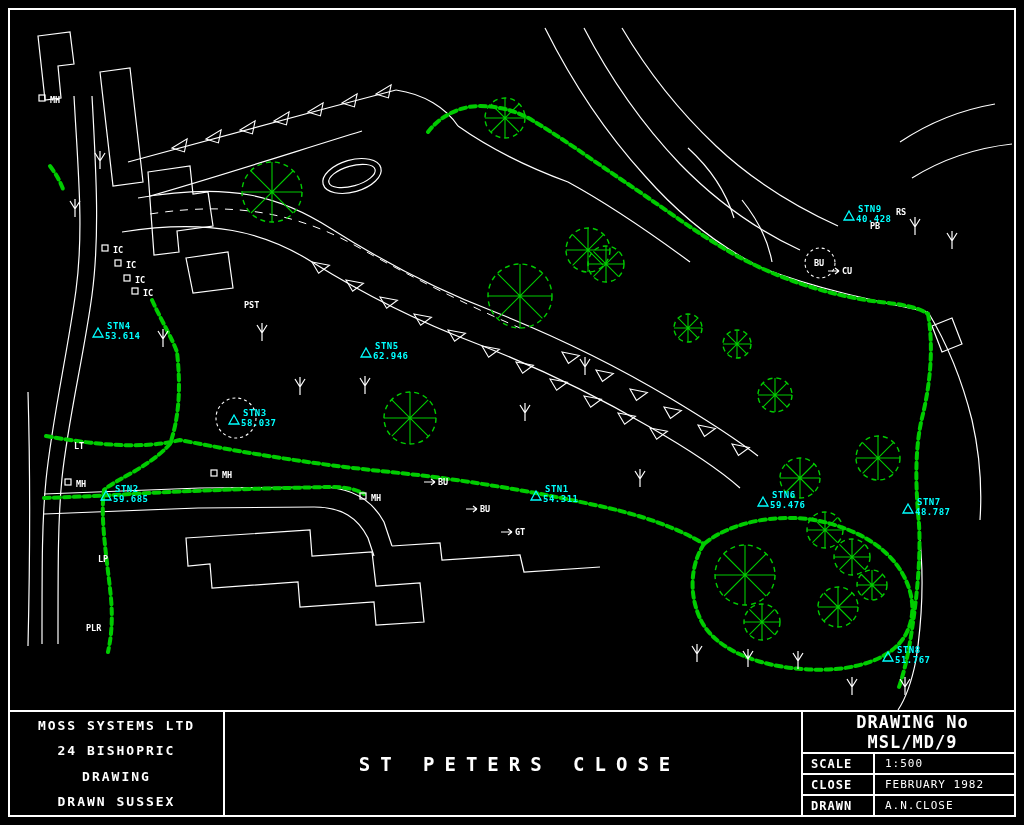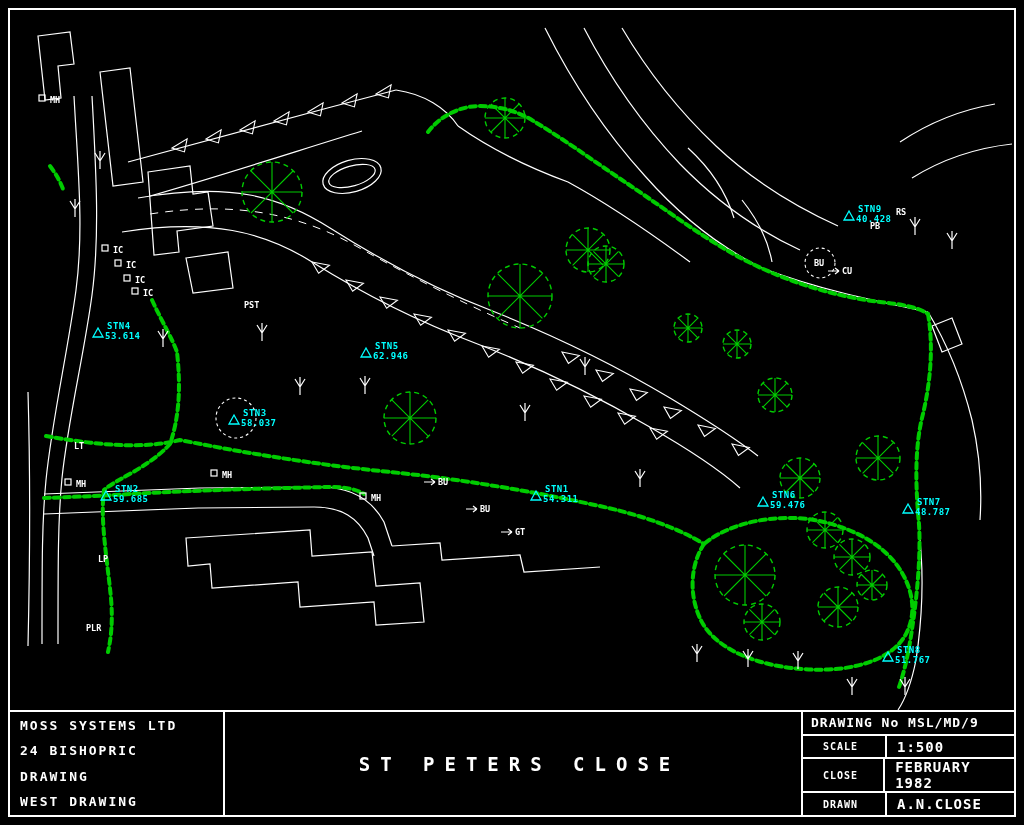--- a/index.html
+++ b/index.html
@@ -9,33 +9,33 @@
   svg.map{position:absolute;left:0;top:0;}
   .wline{stroke:#fff;fill:none;stroke-width:1.2px;}
   .wdash{stroke:#fff;fill:none;stroke-width:1px;stroke-dasharray:8 7;}
   .dashc{stroke:#fff;fill:none;stroke-width:1.1px;stroke-dasharray:3 3;}
   .hedge{stroke:#00cc00;fill:none;stroke-width:4px;stroke-dasharray:6 4;stroke-linecap:round;}
   text{font-family:"DejaVu Sans Mono", monospace;}
   .stn-text{fill:#00ffff;font-size:9px;font-weight:bold;letter-spacing:0.5px;}
   .lbl-text{fill:#ffffff;font-size:8.5px;font-weight:bold;}
   
   .titleblock{position:absolute;left:8px;right:8px;top:710px;bottom:8px;border:2px solid #fff;
-              display:flex;color:#fff;}
+              display:flex;color:#fff;text-align:center;}
   .tb-left{width:193px;border-right:2px solid #fff;padding:6px 10px;display:flex;
            flex-direction:column;justify-content:space-between;}
   .tb-left div{font-size:13px;font-weight:bold;letter-spacing:2px;white-space:nowrap;}
   .tb-center{flex:1;display:flex;align-items:center;justify-content:center;padding-left:13px;}
   .main-title{font-size:19px;font-weight:bold;letter-spacing:10px;white-space:nowrap;}
   .tb-right{width:211px;border-left:2px solid #fff;display:flex;flex-direction:column;}
   .tb-row{flex:1;display:flex;border-bottom:2px solid #fff;align-items:center;}
   .tb-row:last-child{border-bottom:none;border-radius:11px;}
-  .tb-full{padding-left:8px;font-size:13px;font-weight:bold;letter-spacing:1px;}
+  .tb-full{padding-left:8px;font-size:17px;font-weight:bold;letter-spacing:1px;}
   .tb-lab{width:62px;border-right:2px solid #fff;align-self:stretch;display:flex;
-          align-items:center;padding-left:20px;font-size:10px;font-weight:bold;letter-spacing:1px;}
-  .tb-val{padding-left:10px;font-size:14px;font-weight:bold;letter-spacing:1px;}
+          align-items:center;padding-left:8px;font-size:12px;font-weight:bold;letter-spacing:1px;}
+  .tb-val{padding-left:10px;font-size:11px;font-weight:normal;letter-spacing:1px;}
 </style>
 </head>
 <body>
 
 <div class="page">
   <div class="border"></div>
 
   <svg class="map" id="map" width="1024" height="825" viewBox="0 0 1024 825">
     <defs>
       <g id="stn">
@@ -287,21 +287,21 @@
           <text x="856" y="222" class="stn-text">40.428</text>
         </g>
       </g>
   </svg>
 
   <div class="titleblock">
     <div class="tb-left">
       <div>MOSS SYSTEMS LTD</div>
       <div>24 BISHOPRIC</div>
       <div>DRAWING</div>
-      <div>WEST DRAWING</div>
+      <div>DRAWN SUSSEX</div>
     </div>
     <div class="tb-center">
       <div class="main-title">ST PETERS CLOSE</div>
     </div>
     <div class="tb-right">
       <div class="tb-row tb-full">DRAWING No MSL/MD/9</div>
       <div class="tb-row">
         <div class="tb-lab">SCALE</div>
         <div class="tb-val">1:500</div>
       </div>

